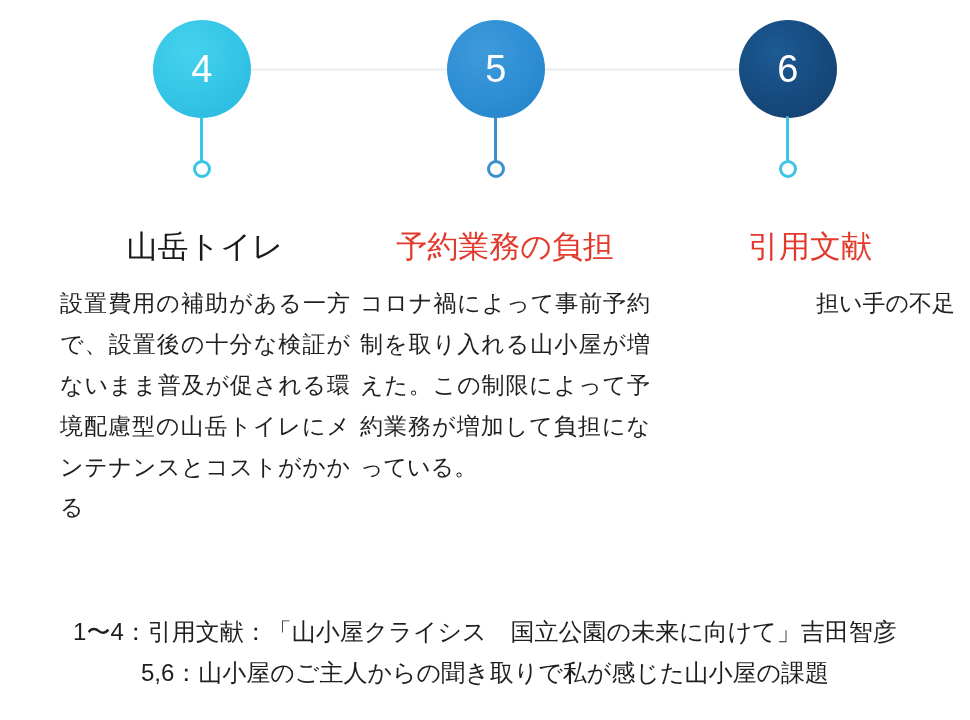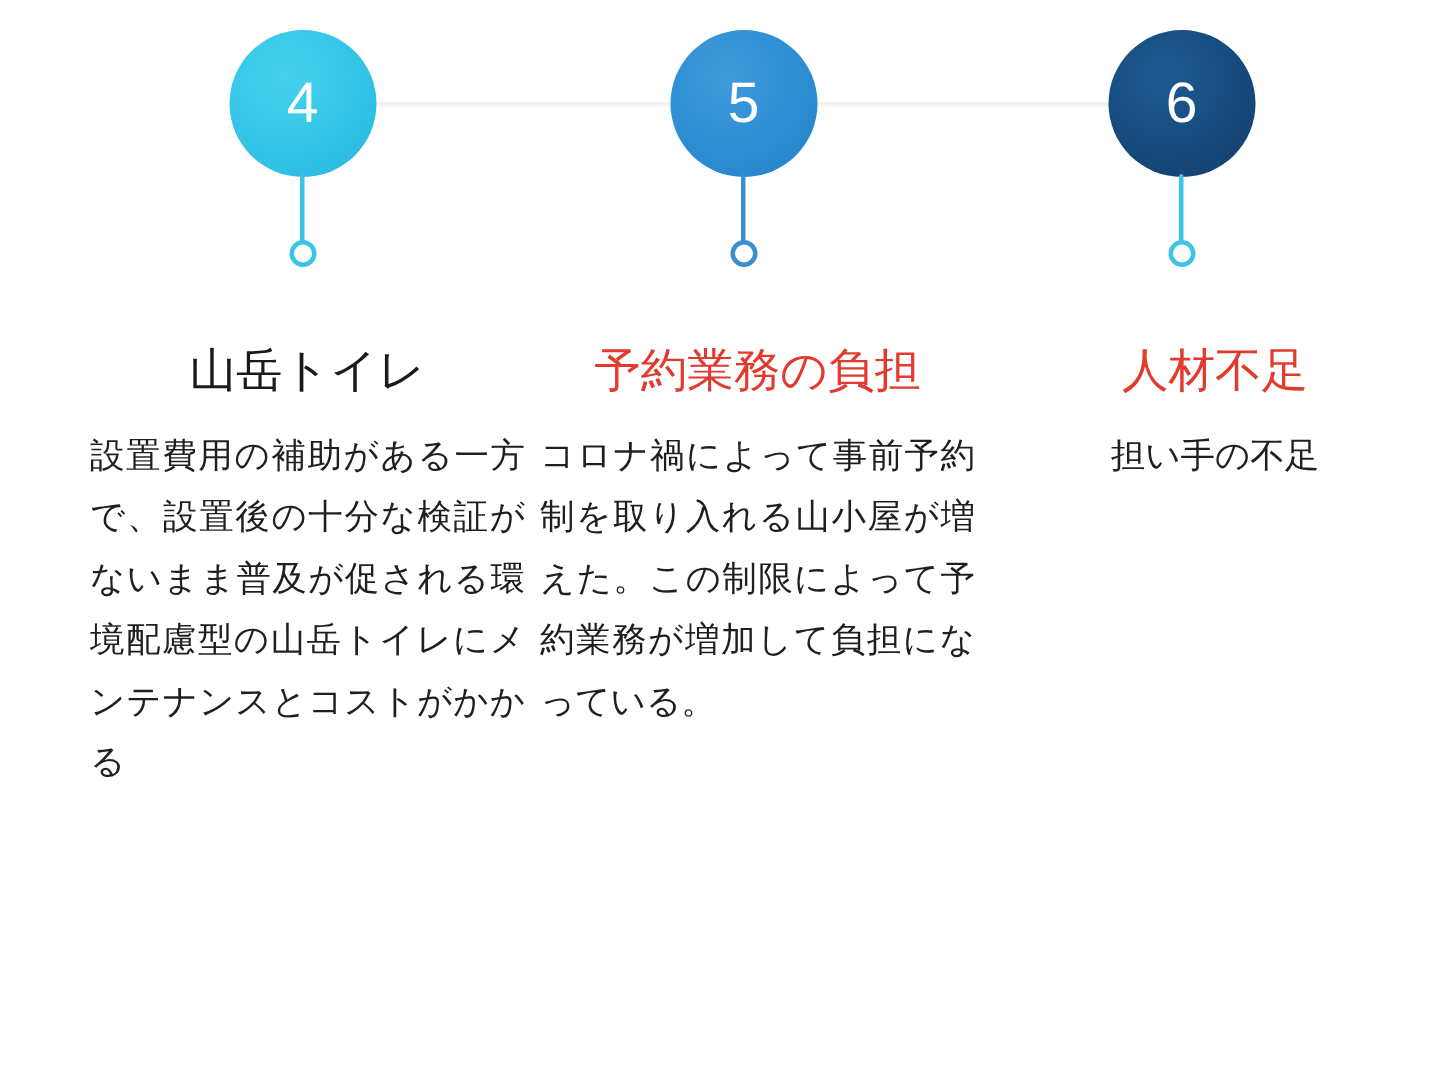--- a/index.html
+++ b/index.html
@@ -123,21 +123,21 @@
   .title-red  { color: #e23b2e; }
 
   .col-body {
     font-size: 23px;
     line-height: 1.78;
     color: #1f1f1f;
     text-align: justify;
     text-justify: inter-character;
   }
   .col-3 .col-body {
-    text-align: center;
+    text-align: right;
     text-justify: auto;
   }
   .col-body .sub-line { display: block; }
 
   
   .footer {
     position: absolute;
     left: 0;
     top: 612px;
     width: 970px;
@@ -191,22 +191,26 @@
       <div class="col-title title-dark">山岳トイレ</div>
       <div class="col-body">設置費用の補助がある一方で、設置後の十分な検証がないまま普及が促される環境配慮型の山岳トイレにメンテナンスとコストがかかる</div>
     </div>
 
     <div class="col col-2">
       <div class="col-title title-red">予約業務の負担</div>
       <div class="col-body">コロナ禍によって事前予約制を取り入れる山小屋が増えた。この制限によって予約業務が増加して負担になっている。</div>
     </div>
 
     <div class="col col-3">
-      <div class="col-title title-red">人材不足</div>
+      <div class="col-title title-red">引用文献</div>
       <div class="col-body">
         <span class="sub-line">担い手の不足</span>
       </div>
     </div>
 
   </div>
 
+  <div class="footer">
+    <div class="footer-line">1〜4：引用文献：「山小屋クライシス　国立公園の未来に向けて」吉田智彦</div>
+    <div class="footer-line">5,6：山小屋のご主人からの聞き取りで私が感じた山小屋の課題</div>
+  </div>
 
 </div>
 
 </body></html>

